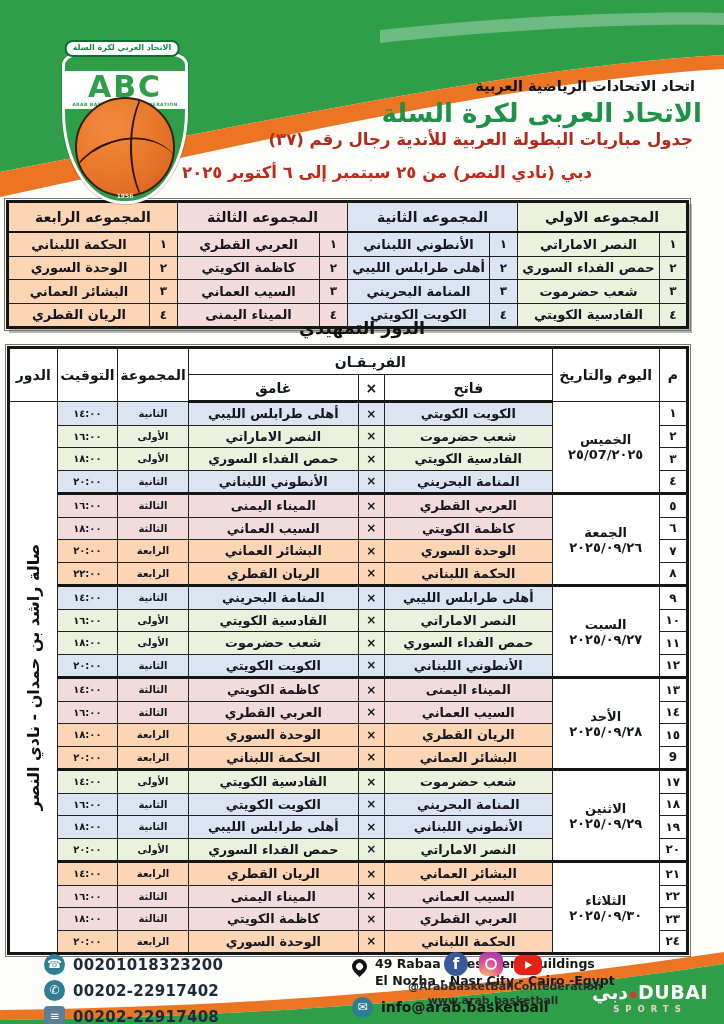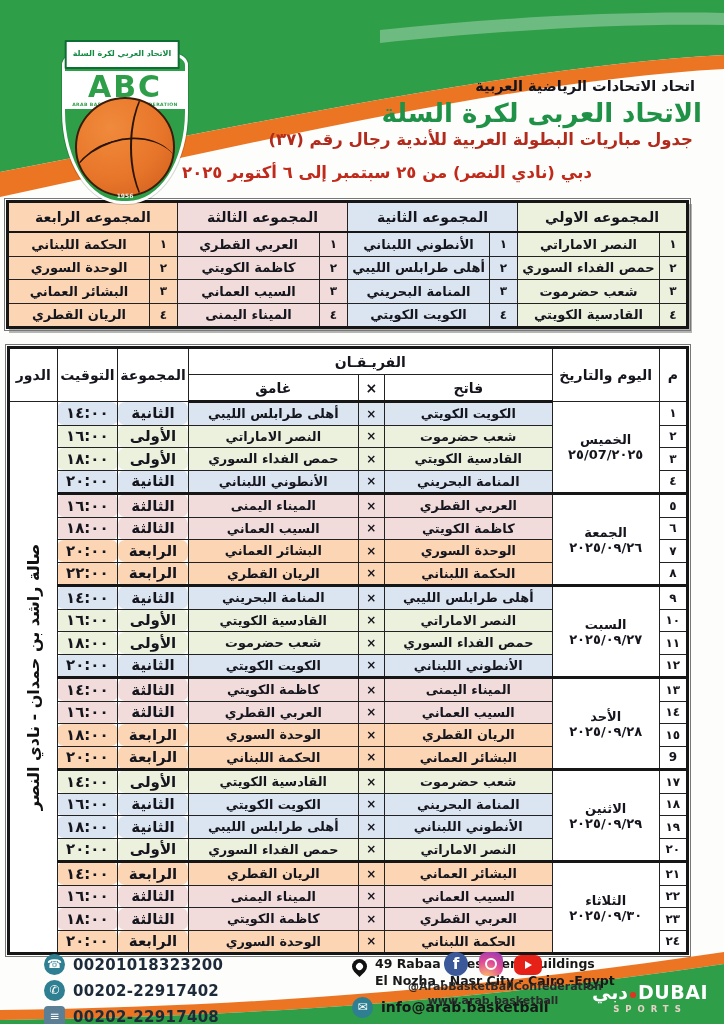--- a/index.html
+++ b/index.html
@@ -7,23 +7,23 @@
     position:relative; width:724px; height:1024px; overflow:hidden;
     background:#fdfdfb; font-family:"DejaVu Sans","Liberation Sans",sans-serif;
   }
   
   .swoosh-top { position:absolute; top:0; left:0; }
   .swoosh-bottom { position:absolute; bottom:0; left:0; }
   
   .logo { position:absolute; left:56px; top:40px; width:132px; height:160px; z-index:5; }
   .logo-banner {
     position:absolute; top:0; left:50%; transform:translateX(-50%); z-index:3;
-    background:#fff; border:2px solid #0d6e33; border-radius:1px;
+    background:#fff; border:2px solid #0d6e33; border-radius:8px;
     color:#128a41; font-weight:bold; font-size:8px; line-height:1.1;
-    padding:8px 6px; white-space:nowrap; direction:rtl;
+    padding:2px 6px; white-space:nowrap; direction:rtl;
   }
   .shield {
     position:absolute; top:13px; left:6px; width:120px; height:145px;
     background:#2f9e49; border:3px solid #fff;
     border-radius:16px 16px 60px 60px / 12px 12px 92px 92px;
     overflow:hidden; box-shadow:0 0 0 1px rgba(0,0,0,.15);
   }
   .abc-band { margin-top:15px; background:#fff; text-align:center; padding:1px 0 2px; }
   .abc-band .abbr { color:#2f9e49; font-weight:bold; font-size:30px; letter-spacing:2px; line-height:1; display:block; }
   .abc-band .subt { color:#2f9e49; font-weight:bold; font-size:4.6px; letter-spacing:.4px; display:block; }
@@ -61,21 +61,21 @@
   .section-title { position:absolute; top:318px; left:0; width:100%; text-align:center;
     font-weight:bold; font-size:17.5px; color:#111; direction:rtl; }
   
   .schedule-table { position:absolute; top:346px; right:35px; width:682px;
     border:3px solid #161616; outline:1px solid #777; outline-offset:1px; background:#fff; }
   .schedule-table thead th { font-size:14px; height:23px; }
   .schedule-table thead tr:last-child th { border-bottom:3px solid #161616; }
   .schedule-table td { height:21.5px; font-size:12.8px; padding:0 3px; }
   .schedule-table td.c-no { font-size:12px; }
   .schedule-table td.c-x { font-size:12px; }
-  .schedule-table td.c-grp, .schedule-table td.c-time { font-size:15px;border-radius:7px; }
+  .schedule-table td.c-grp, .schedule-table td.c-time { font-size:10px; }
   .schedule-table tr.day-start td { border-top:3px solid #161616; }
   .day-name { font-size:13px; }
   .day-date { font-size:13px; }
   td.c-stadium { position:relative; background:#fff; }
   .stadium-label { position:absolute; top:50%; left:50%;
     transform:translate(-50%,-50%) rotate(-90deg); transform-origin:center;
     white-space:nowrap; font-weight:bold; font-size:16px; color:#111; direction:rtl; }
   
   .footer-item { position:absolute; z-index:6; }
   .phone-row { display:flex; align-items:center; gap:8px; margin-bottom:5px; }
@@ -189,20 +189,21 @@
           <td class="g-num" style="background: rgb(219, 229, 241);">٤</td>
           <td class="g-team" style="background: rgb(219, 229, 241);">الكويت الكويتي</td>
           <td class="g-num" style="background: rgb(242, 220, 219);">٤</td>
           <td class="g-team" style="background: rgb(242, 220, 219);">الميناء اليمنى</td>
           <td class="g-num" style="background: rgb(252, 213, 180);">٤</td>
           <td class="g-team" style="background: rgb(252, 213, 180);">الريان القطري</td>
         </tr>
       </tbody>
   </table>
 
+  <div class="section-title">الدور التمهيدي</div>
 
   <table class="schedule-table">
     <colgroup>
       <col style="width:28px">
         <col style="width:106px">
         <col style="width:166px">
         <col style="width:26px">
       <col style="width:168px">
         <col style="width:70px">
         <col style="width:60px">

